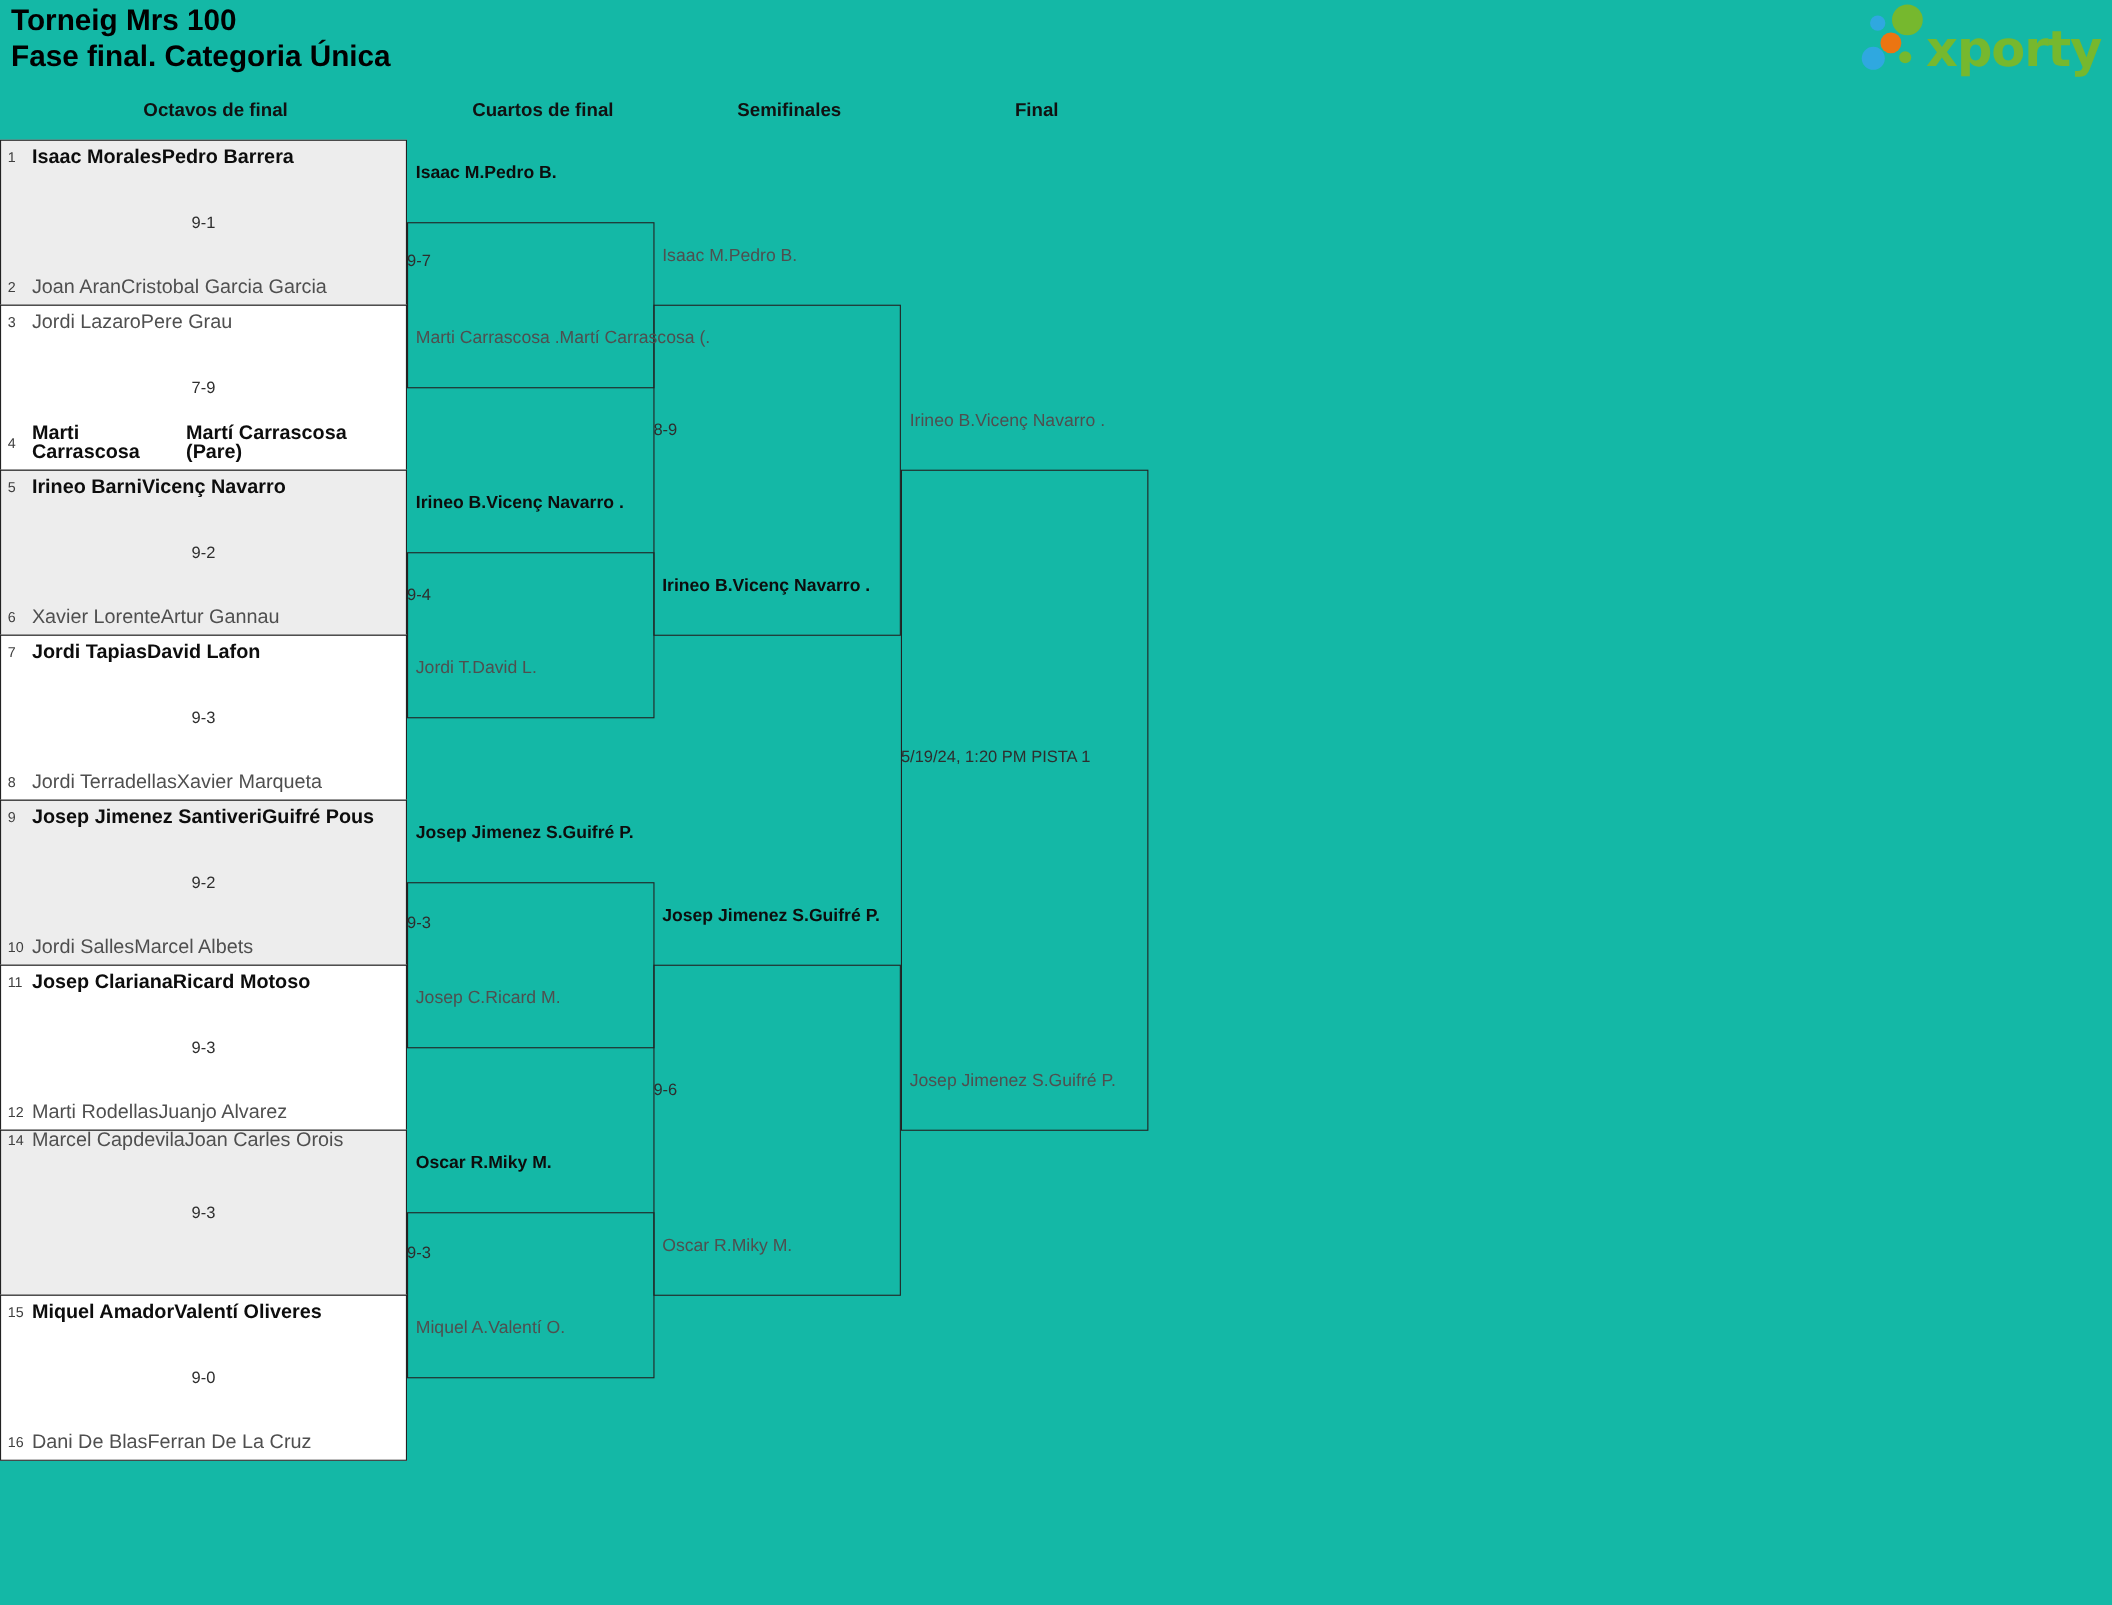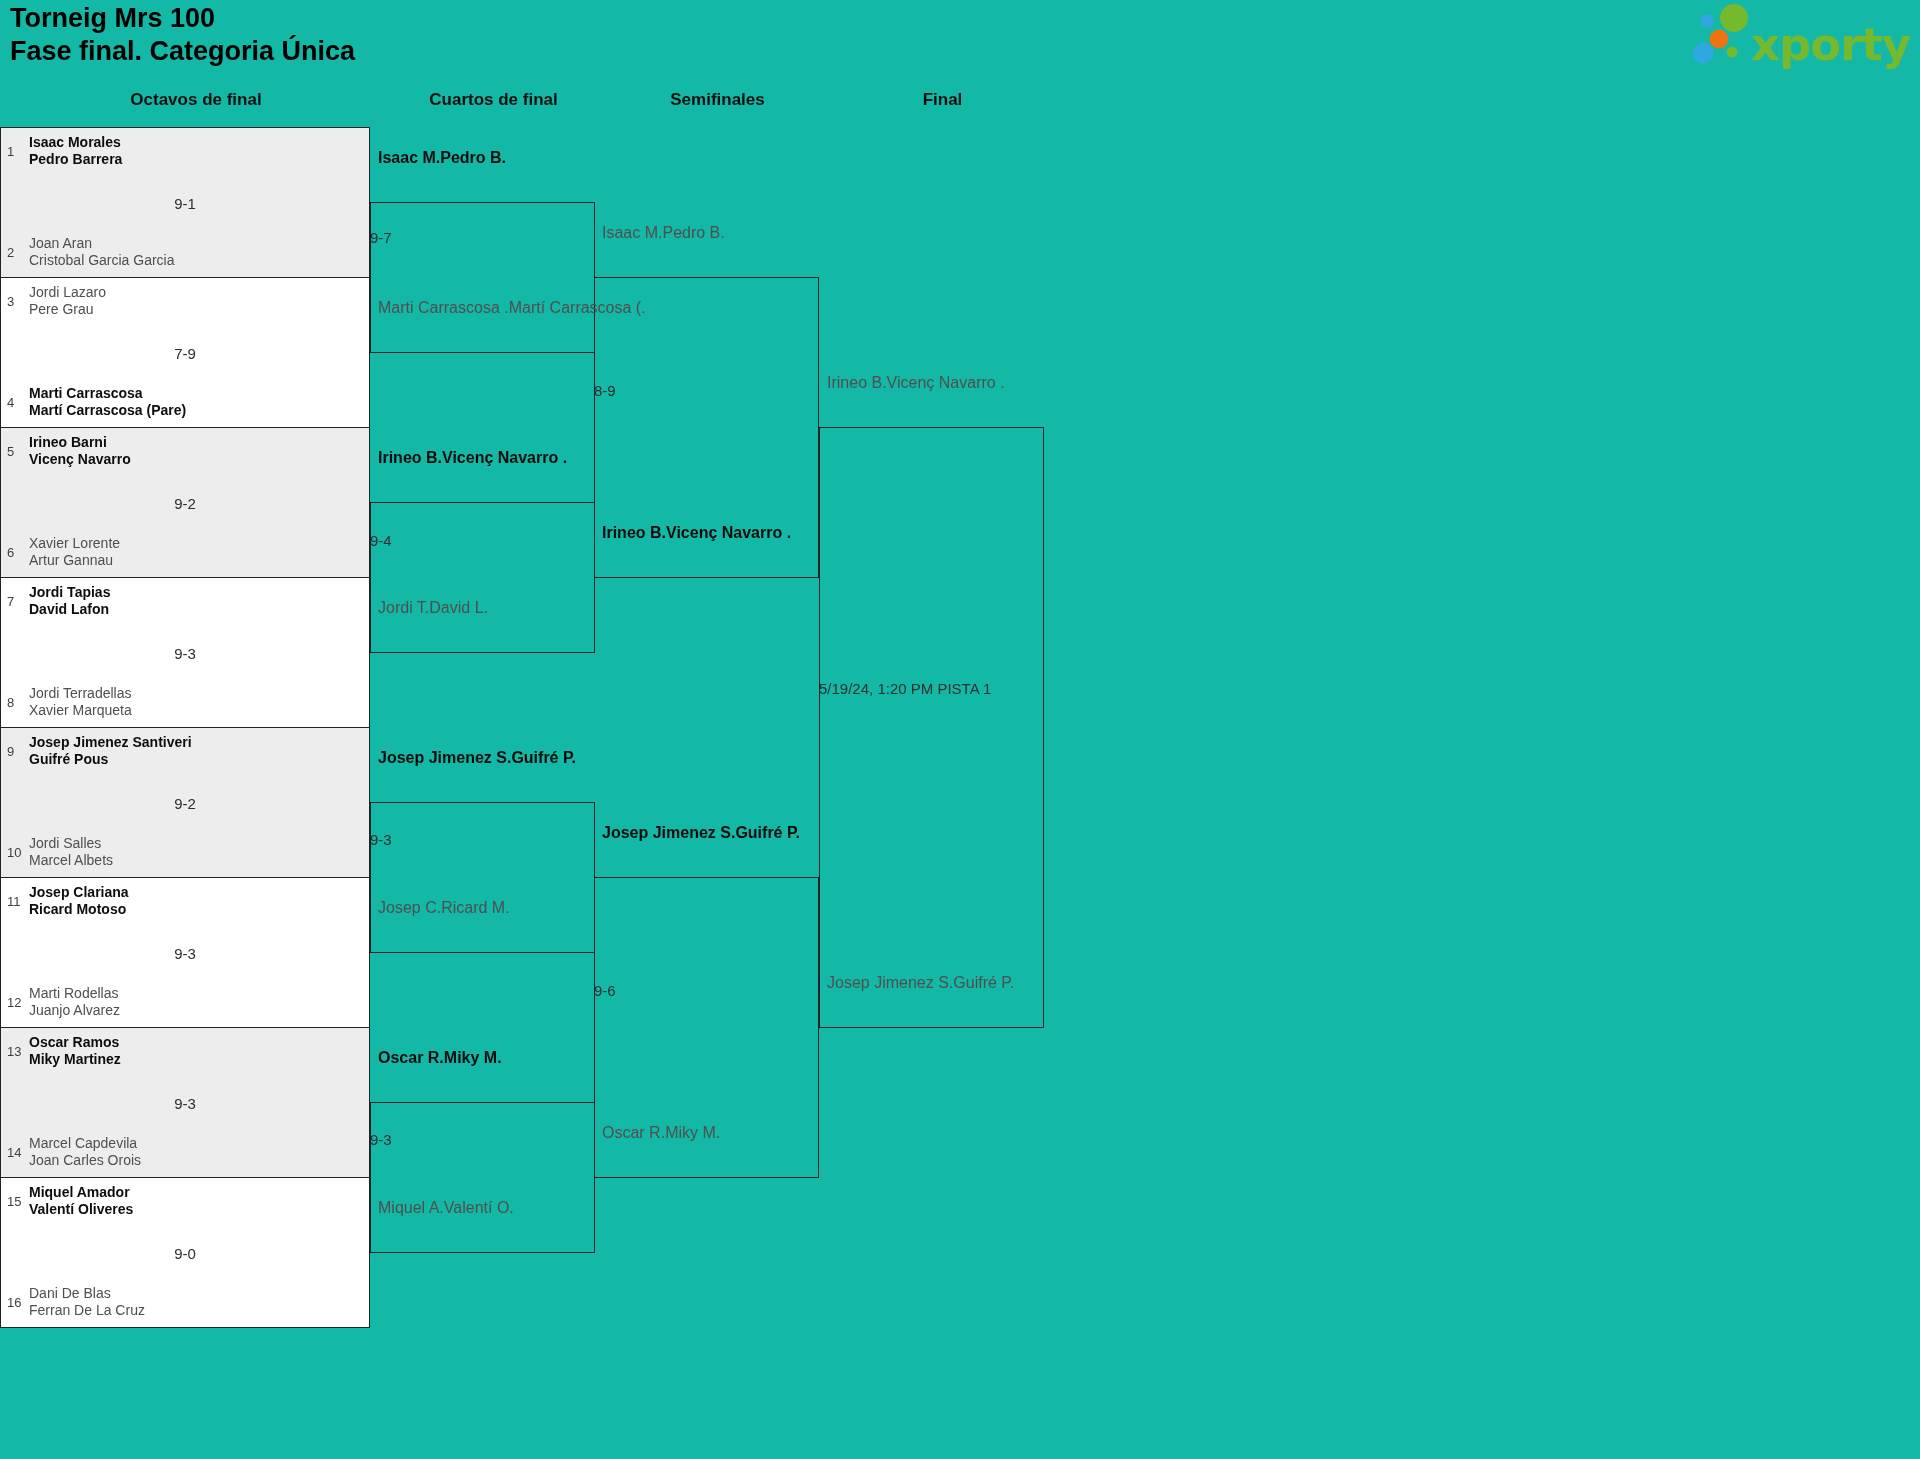--- a/index.html
+++ b/index.html
@@ -13,21 +13,21 @@
 
   .rhead{position:absolute;top:90px;font-size:17px;font-weight:600;text-align:center;color:#111;padding-left:11px;}
 
   
   .m16{position:absolute;left:0;width:370px;height:151px;border:1px solid #222;background:#fff;
        box-sizing:border-box;display:flex;flex-direction:column;justify-content:space-between;}
   .m16.alt{background:#ededed;}
   .trow{display:flex;align-items:center;padding:6px 6px 0 6px;gap:6px;}
   .trow.b{padding:0 6px 8px 6px;}
   .seed{width:16px;font-size:13px;color:#3f3f3f;flex:0 0 auto;text-align:left;}
-  .tn{display:flex;flex-direction:column;font-size:14px;line-height:17px;color:#4f4f4f;justify-content:center;}
+  .tn{display:flex;font-size:18px;line-height:17px;color:#4f4f4f;justify-content:center;}
   .tn.strong{font-weight:700;color:#0d0d0d;}
   .mscore{position:absolute;left:0;top:50%;transform:translateY(-50%);width:100%;
           text-align:center;font-size:15px;color:#2e2e2e;}
 
   
   .rect{position:absolute;border:1px solid #222;box-sizing:border-box;background:transparent;}
 
   
   .lbl{position:absolute;display:flex;flex-direction:row;font-size:16px;line-height:21px;
        color:#4f4f4f;white-space:nowrap;}
@@ -156,27 +156,20 @@
     <div class="mscore">9-3</div>
     <div class="trow b">
         <span class="seed">12</span>
       <span class="tn">
           <span>Marti Rodellas</span>
           <span>Juanjo Alvarez</span>
         </span>
       </div>
   </div>
   <div class="m16 alt" style="top:1027px">
-    <div class="trow">
-        <span class="seed">13</span>
-      <span class="tn strong">
-          <span>Oscar Ramos</span>
-          <span>Miky Martinez</span>
-        </span>
-      </div>
     <div class="mscore">9-3</div>
     <div class="trow b">
         <span class="seed">14</span>
       <span class="tn">
           <span>Marcel Capdevila</span>
           <span>Joan Carles Orois</span>
         </span>
       </div>
   </div>
   <div class="m16" style="top:1177px">

